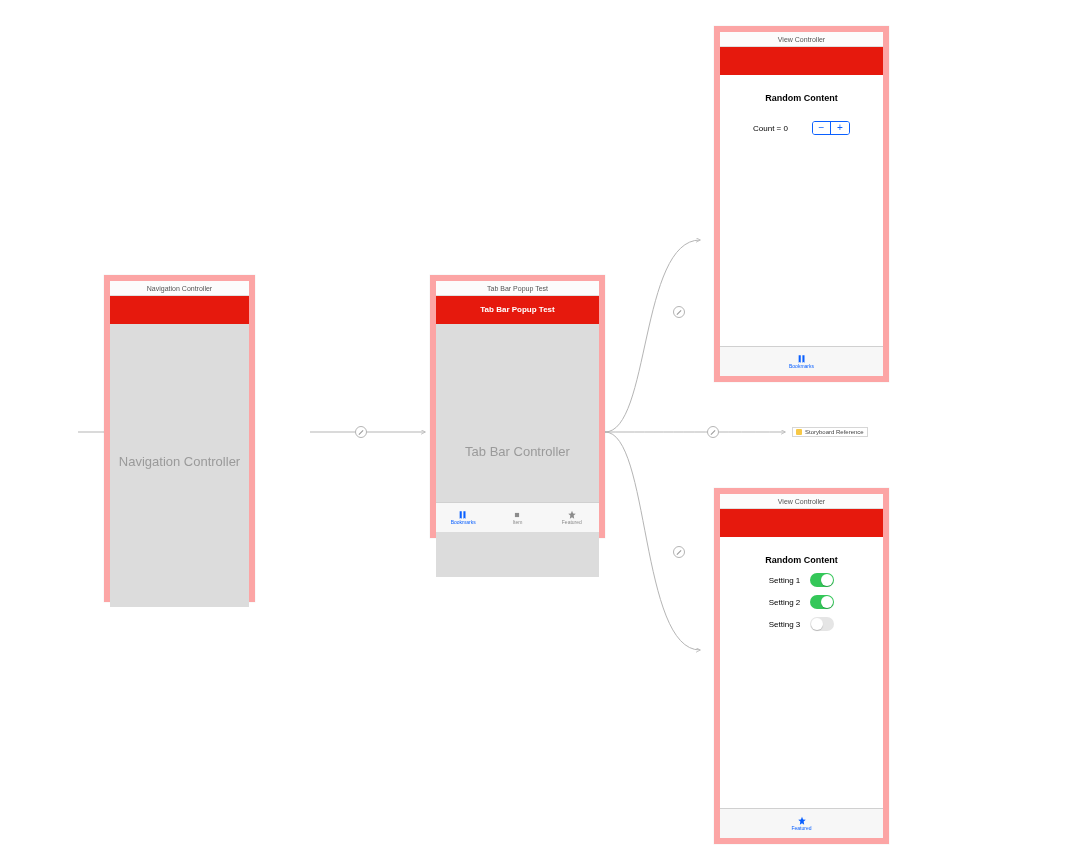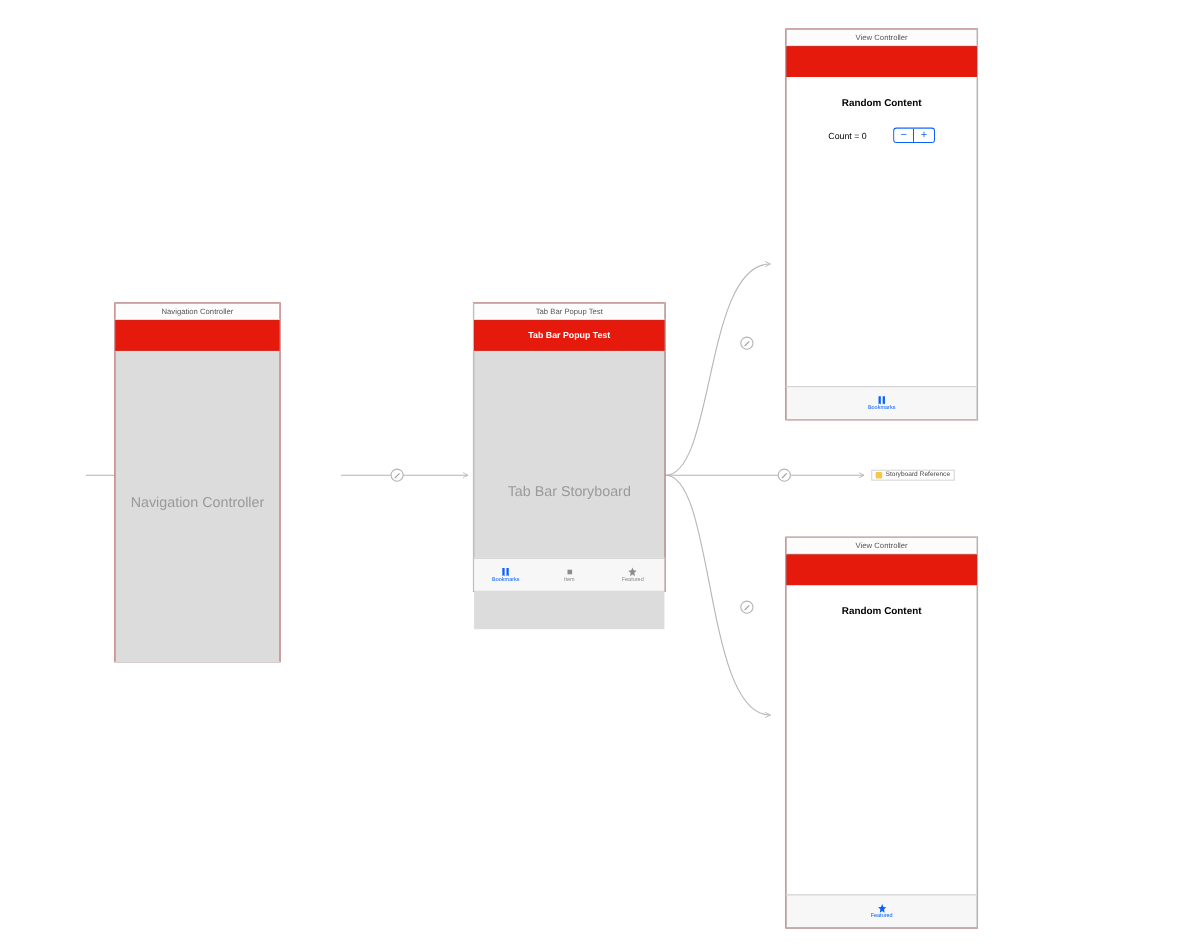--- a/index.html
+++ b/index.html
@@ -6,22 +6,22 @@
   body {
     width: 1091px;
     height: 862px;
     background: #ffffff;
     font-family: -apple-system, "Helvetica Neue", Arial, sans-serif;
     position: relative;
     overflow: hidden;
   }
   .scene {
     position: absolute;
-    border: 1px solid #fca5a5;
-    background: #404040;
+    border: 6px solid #fca5a5;
+    background: #a3a3a3;
     box-shadow: 0 0 0 0.5px rgba(0,0,0,0.05);
   }
   .scene-title {
     height: 15px;
     font-size: 7px;
     color: #555;
     background: #fcfcfc;
     text-align: center;
     line-height: 15px;
     border-bottom: 1px solid #e0e0e0;
@@ -196,21 +196,21 @@
   <div class="nav-bar"></div>
   <div class="body-grey" style="height:283px; position:relative;">
     <div class="big-label" style="top:130px;">Navigation Controller</div>
   </div>
 </div>
 
 <div class="scene" style="left:430px; top:275px; width:175px; height:263px;">
   <div class="scene-title">Tab Bar Popup Test</div>
   <div class="nav-bar">Tab Bar Popup Test</div>
   <div class="body-grey" style="height:253px; position:relative;">
-    <div class="big-label" style="top:120px;">Tab Bar Storyboard</div>
+    <div class="big-label" style="top:120px;">Tab Bar Controller</div>
   </div>
   <div class="tabbar">
     <div class="tab-item active">
       <span class="tab-icon">
         <svg viewBox="0 0 24 24">
             <path fill="#0a60ff" d="M4 3h5v18l-2.5-2L4 21zM13 3h5v18l-2.5-2L13 21z"></path>
           </svg>
       </span>
       <span>Bookmarks</span>
     </div>
@@ -261,20 +261,40 @@
 <div class="sb-ref" style="left:792px; top:427px;">
   <span class="dot"></span>
   <span>Storyboard Reference</span>
 </div>
 
 <div class="scene" style="left:714px; top:488px; width:175px; height:356px;">
   <div class="scene-title">View Controller</div>
   <div class="nav-bar"></div>
   <div class="content-white" style="height:282px;">
     <div class="section-heading" style="padding-top:18px;">Random Content</div>
+    <div style="margin-top:6px;">
+      <div class="setting-row">
+        <span>Setting 1</span>
+        <div class="switch on">
+            <div class="knob"></div>
+          </div>
+      </div>
+      <div class="setting-row">
+        <span>Setting 2</span>
+        <div class="switch on">
+            <div class="knob"></div>
+          </div>
+      </div>
+      <div class="setting-row">
+        <span>Setting 3</span>
+        <div class="switch off">
+            <div class="knob"></div>
+          </div>
+      </div>
+    </div>
   </div>
   <div class="tabbar">
     <div class="tab-item active" style="flex:1">
       <span class="tab-icon">
         <svg viewBox="0 0 24 24">
             <path fill="#0a60ff" d="M12 2l2.6 6.3L21 9l-5 4.4L17.2 21 12 17.5 6.8 21 8 13.4 3 9l6.4-.7z"></path>
           </svg>
       </span>
       <span>Featured</span>
     </div>

